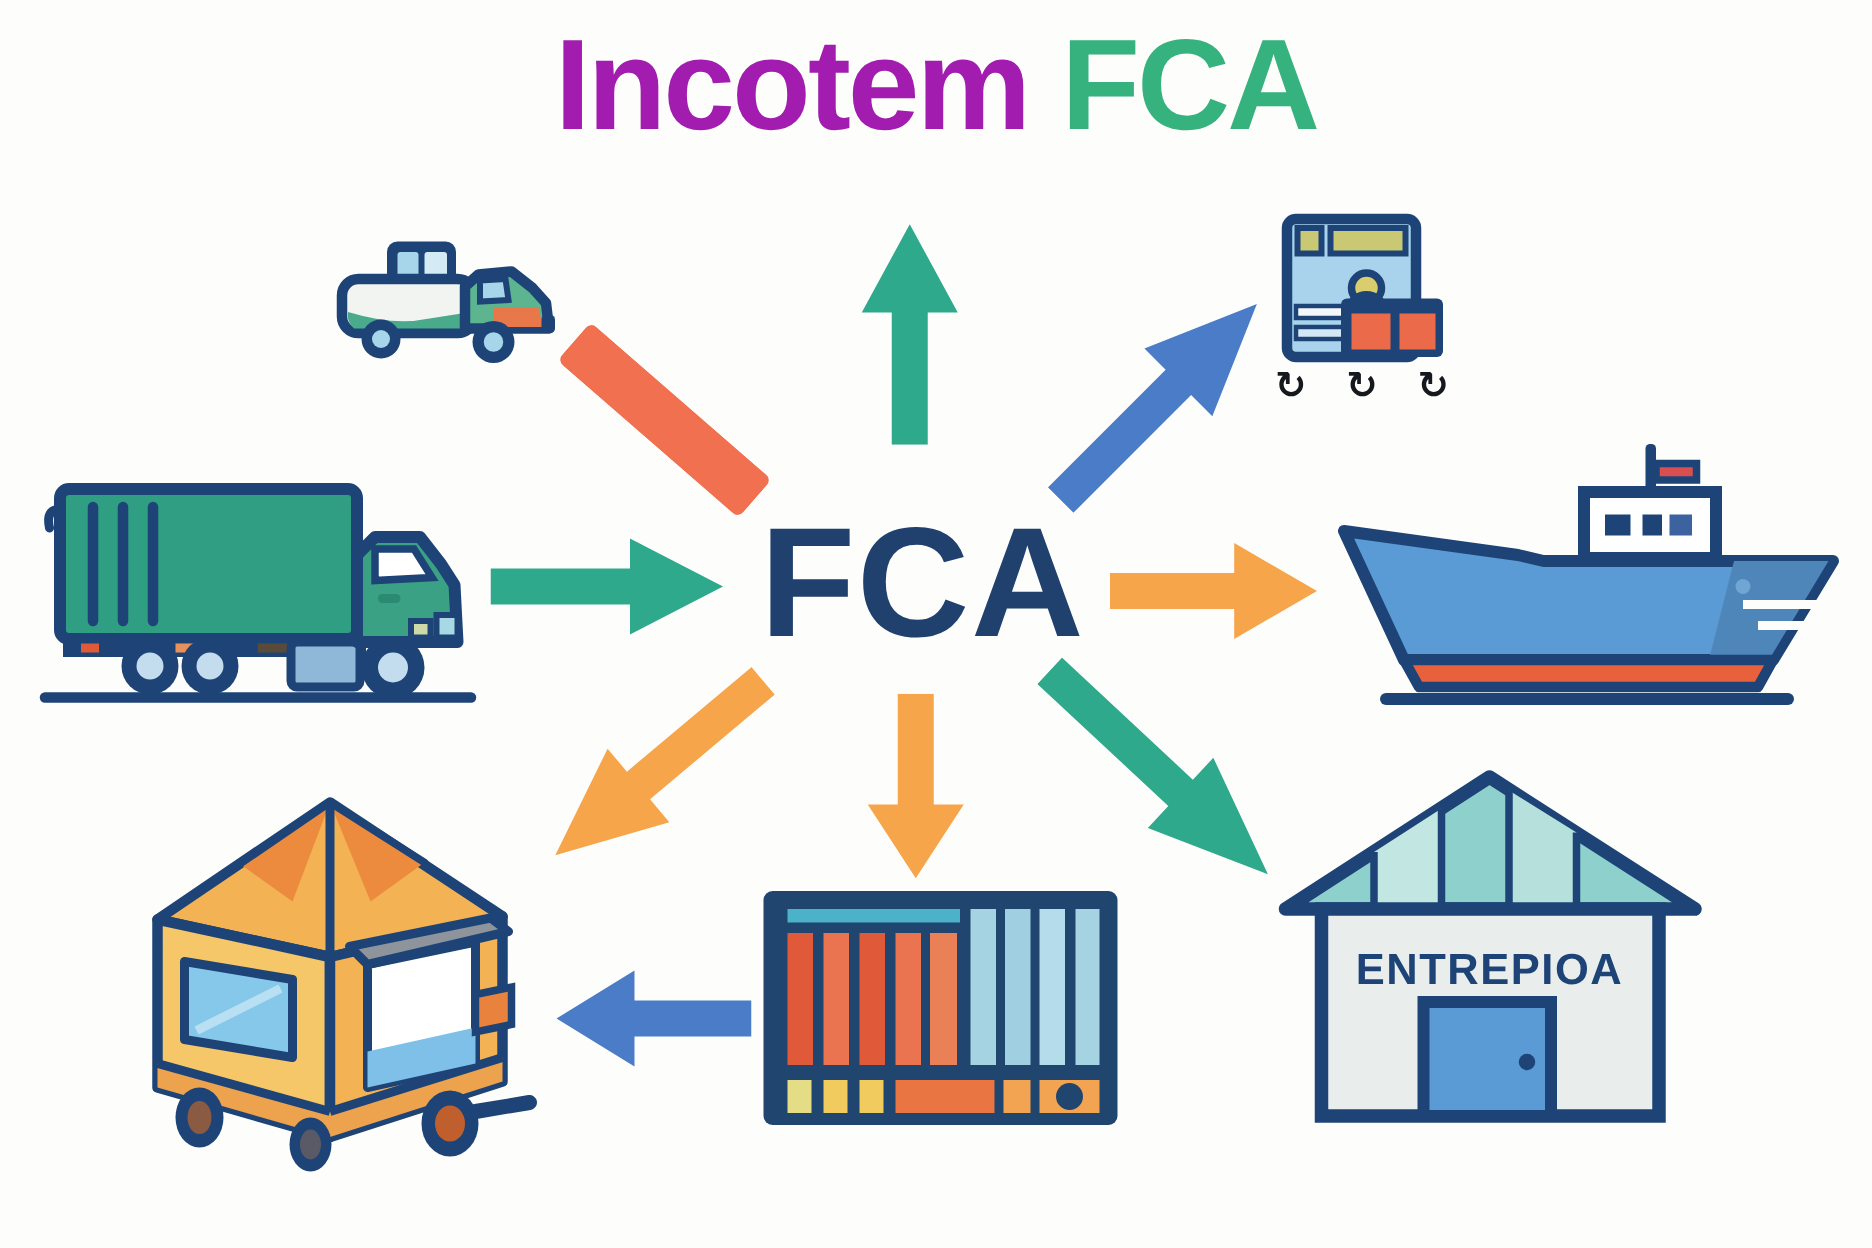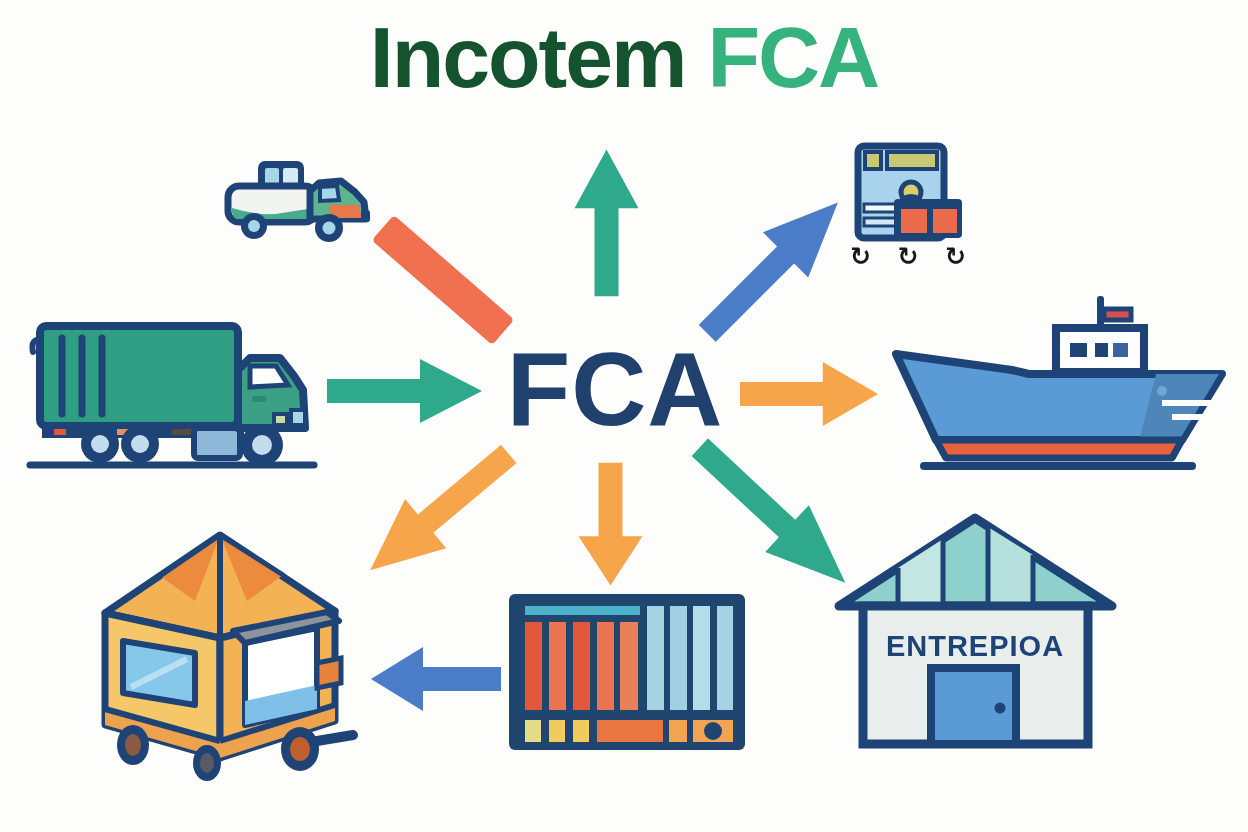--- a/index.html
+++ b/index.html
@@ -16,21 +16,21 @@
   }
   .title{
     position:absolute;
     left:0; top:10px; width:1248px;
     text-align:center;
     font-size:86px;
     font-weight:bold;
     letter-spacing:-2px;
     line-height:1.1;
   }
-  .title .w1{color:#14532d;}
+  .title .w1{color:#a21caf;}
   .title .w2{color:#36b27e;}
   .center-label{
     position:absolute;
     left:490px; top:330px; width:250px; height:118px;
     text-align:center;
     line-height:118px;
     font-size:104px;
     font-weight:bold;
     letter-spacing:1px;
     color:#20406e;
@@ -292,21 +292,21 @@
         <rect x="42" y="128" width="16" height="22" fill="#f2cb5e"></rect>
         <rect x="66" y="128" width="16" height="22" fill="#f2cb5e"></rect>
         <rect x="90" y="128" width="66" height="22" fill="#e87542"></rect>
         <rect x="162" y="128" width="18" height="22" fill="#f2a452"></rect>
         <rect x="186" y="128" width="40" height="22" fill="#f2a452"></rect>
         <circle cx="206" cy="139" r="9" fill="#20456f"></circle>
       </g>
     </svg>
   </div>
 
-  <div class="icon" style="left:833px;top:510px;width:285px;height:244px;text-decoration:underline;">
+  <div class="icon" style="left:851px;top:510px;width:285px;height:244px;text-decoration:underline;">
     <svg viewBox="0 0 285 244">
       <g>
         <polygon points="6,96 142,8 279,96" fill="#8ed1cc" stroke="#1e4477" stroke-width="9" stroke-linejoin="round"></polygon>
         <polygon points="65,96 65,58 110,29 110,96" fill="#c2e6e2"></polygon>
         <polygon points="155,96 155,17 200,45 200,96" fill="#b5e0dc"></polygon>
         <line x1="65" y1="96" x2="65" y2="58" stroke="#1e4477" stroke-width="5"></line>
         <line x1="110" y1="96" x2="110" y2="29" stroke="#1e4477" stroke-width="5"></line>
         <line x1="155" y1="96" x2="155" y2="17" stroke="#1e4477" stroke-width="5"></line>
         <line x1="200" y1="96" x2="200" y2="45" stroke="#1e4477" stroke-width="5"></line>
         <line x1="8" y1="96" x2="277" y2="96" stroke="#1e4477" stroke-width="8"></line>

